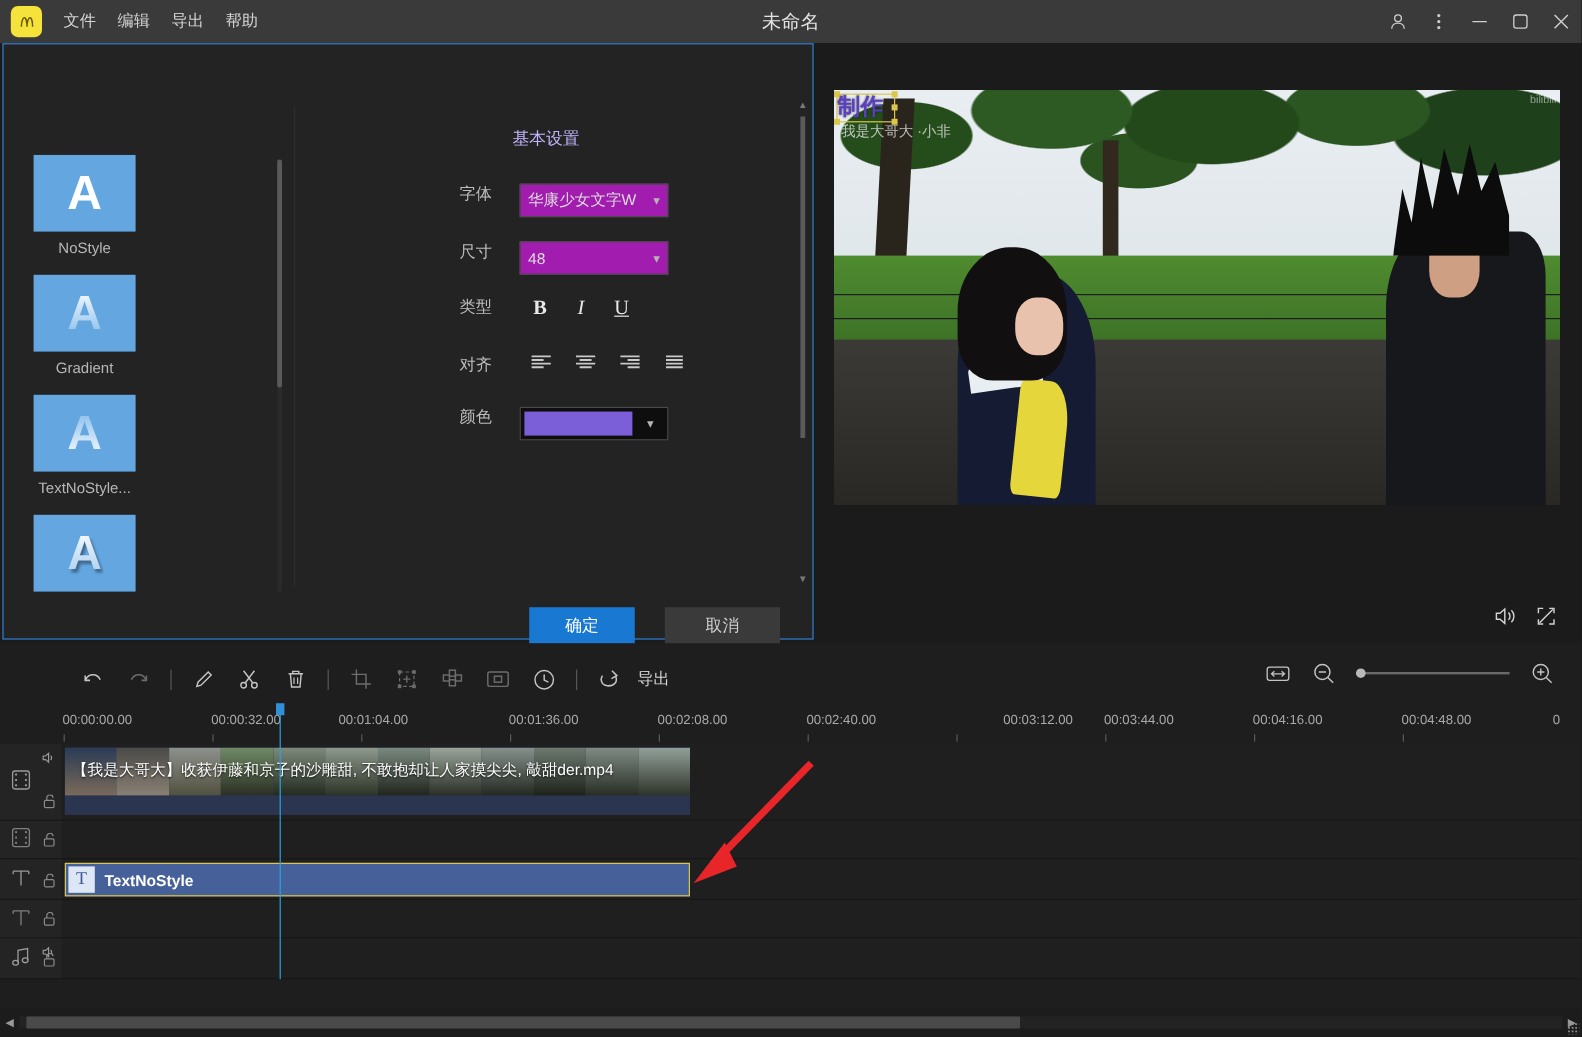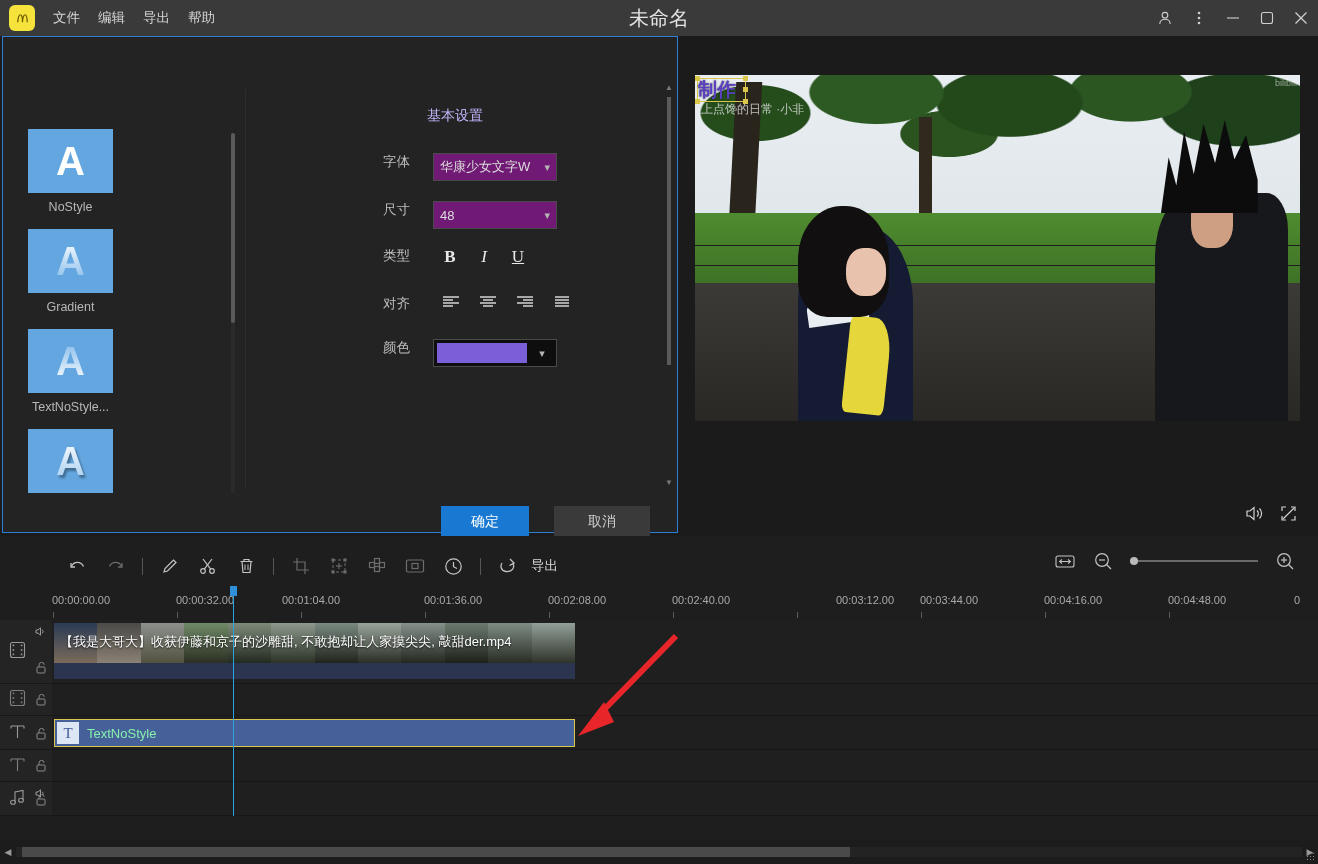--- a/index.html
+++ b/index.html
@@ -19,21 +19,21 @@
     width:26px;height:26px;margin-left:9px;border-radius:6px;
     background:#f5e23a; display:flex;align-items:center;justify-content:center;
     color:#6b5b00; font-size:15px; font-weight:bold;
   }
   .menuitem{
     margin-left:18px; color:#d4d4d4; font-size:13.5px; cursor:default;
   }
   .menuitem:first-of-type{ margin-left:22px; }
   #apptitle{
     position:absolute; left:0; right:0; text-align:center; color:#e3e3e3;
-    font-size:20px; pointer-events:none;
+    font-size:16px; pointer-events:none;
   }
   #winctl{ position:absolute; right:0; top:0; height:36px; display:flex; align-items:center; }
   .wbtn{ width:34px;height:36px;display:flex;align-items:center;justify-content:center;color:#cfcfcf; }
   .wbtn svg{ display:block; }
 
   
   #dialog{
     position:absolute; left:2px; top:36px; width:676px; height:497px;
     background:#232323; border:1px solid #2d7fd4;
   }
@@ -64,21 +64,21 @@
   #styleThumb{ position:absolute;left:0;top:0;width:4px;height:190px;background:#5a5a5a;border-radius:2px; }
 
   
   #vdiv{ position:absolute; left:242px; top:52px; width:1px; height:400px; background:#2e2e2e; }
 
   
   #settingsTitle{ position:absolute; left:424px; top:70px; font-size:14px; color:#c4b5fd; }
   .frow{ position:absolute; left:380px; display:flex; align-items:flex-start; }
   .flabel{ width:50px; font-size:13.5px; color:#bdbdbd; }
   .combo{
-    width:124px;height:28px;background:#701a75;border:1px solid #4a4a4a;
+    width:124px;height:28px;background:#a21caf;border:1px solid #4a4a4a;
     display:flex;align-items:center; padding:0 6px; font-size:13px; color:#dcdcdc;
   }
   .combo .val{ flex:1; overflow:hidden; white-space:nowrap; }
   .chev{ color:#b5b5b5; font-size:11px; margin-left:4px; }
   .typebtn{ width:34px;text-align:center;font-size:17px;color:#e8e8e8;font-family:"Liberation Serif",serif; }
   .alignbtn{ width:37px; display:flex; justify-content:center; }
   .colorbox{
     width:124px;height:28px;background:#0e0e0e;border:1px solid #4a4a4a;
     display:flex;align-items:center;padding:3px;
   }
@@ -167,21 +167,21 @@
   #vclipStrip{ position:absolute;left:0;top:0;width:100%;height:40px;display:flex; }
   .fr{ flex:1; height:40px; }
   #vclipName{ position:absolute; left:6px; top:10px; font-size:13px; color:#fff; white-space:nowrap;
      text-shadow:0 1px 2px rgba(0,0,0,.85); }
   #vclipWave{ position:absolute;left:0;bottom:0;width:100%;height:16px;background:#2b3550; }
 
   #tclip{ position:absolute; left:2px; top:3px; width:521px; height:28px; background:#466099;
           border:1px solid #d9c64a; display:flex; align-items:center; }
   #tclipIcon{ width:22px;height:22px;margin-left:2px;background:#dde6f5;color:#3f5a96;
      display:flex;align-items:center;justify-content:center;font-size:15px;font-family:"Liberation Serif",serif; }
-  #tclipName{ margin-left:8px; font-size:13px; color:#86efac; }
+  #tclipName{ margin-left:8px; font-size:13px; color:#ffffff;font-weight:bold; }
 
   #playhead{ position:absolute; left:233px; top:58px; width:1px; height:222px; background:#2aa3e0; }
   #playheadCap{ position:absolute; left:-3px; top:-8px; width:7px; height:10px; background:#2f8fd8; }
 
   
   #arrow2{ position:absolute; left:570px; top:632px; width:110px; height:110px; pointer-events:none; }
 
   
   #hbar{ position:absolute; left:0; top:840px; width:1318px; height:24px; background:#1c1c1c;
          display:flex; align-items:center; }
@@ -376,21 +376,21 @@
     <div class="girl"></div>
     <div class="collar"></div>
     <div class="scarf"></div>
     <div class="girlHair"></div>
     <div class="girlFace"></div>
     <div class="boy"></div>
     <div class="boyFace"></div>
     <div class="boyHair"></div>
     <div class="bilibili">bilibili</div>
 
-    <div id="burnedSub">上点馋的日常 ·小非</div>
+    <div id="burnedSub">我是大哥大 ·小非</div>
     <div id="ovl">
       <div class="handle" style="left:-3px;top:-3px"></div>
       <div class="handle" style="right:-3px;top:-3px"></div>
       <div class="handle" style="left:-3px;bottom:-3px"></div>
       <div class="handle" style="right:-3px;bottom:-3px"></div>
       <div class="handle" style="right:-3px;top:50%;margin-top:-3px"></div>
     </div>
     <div id="ovlText" style="color: rgb(90, 63, 192);">制作</div>
   </div>
 

